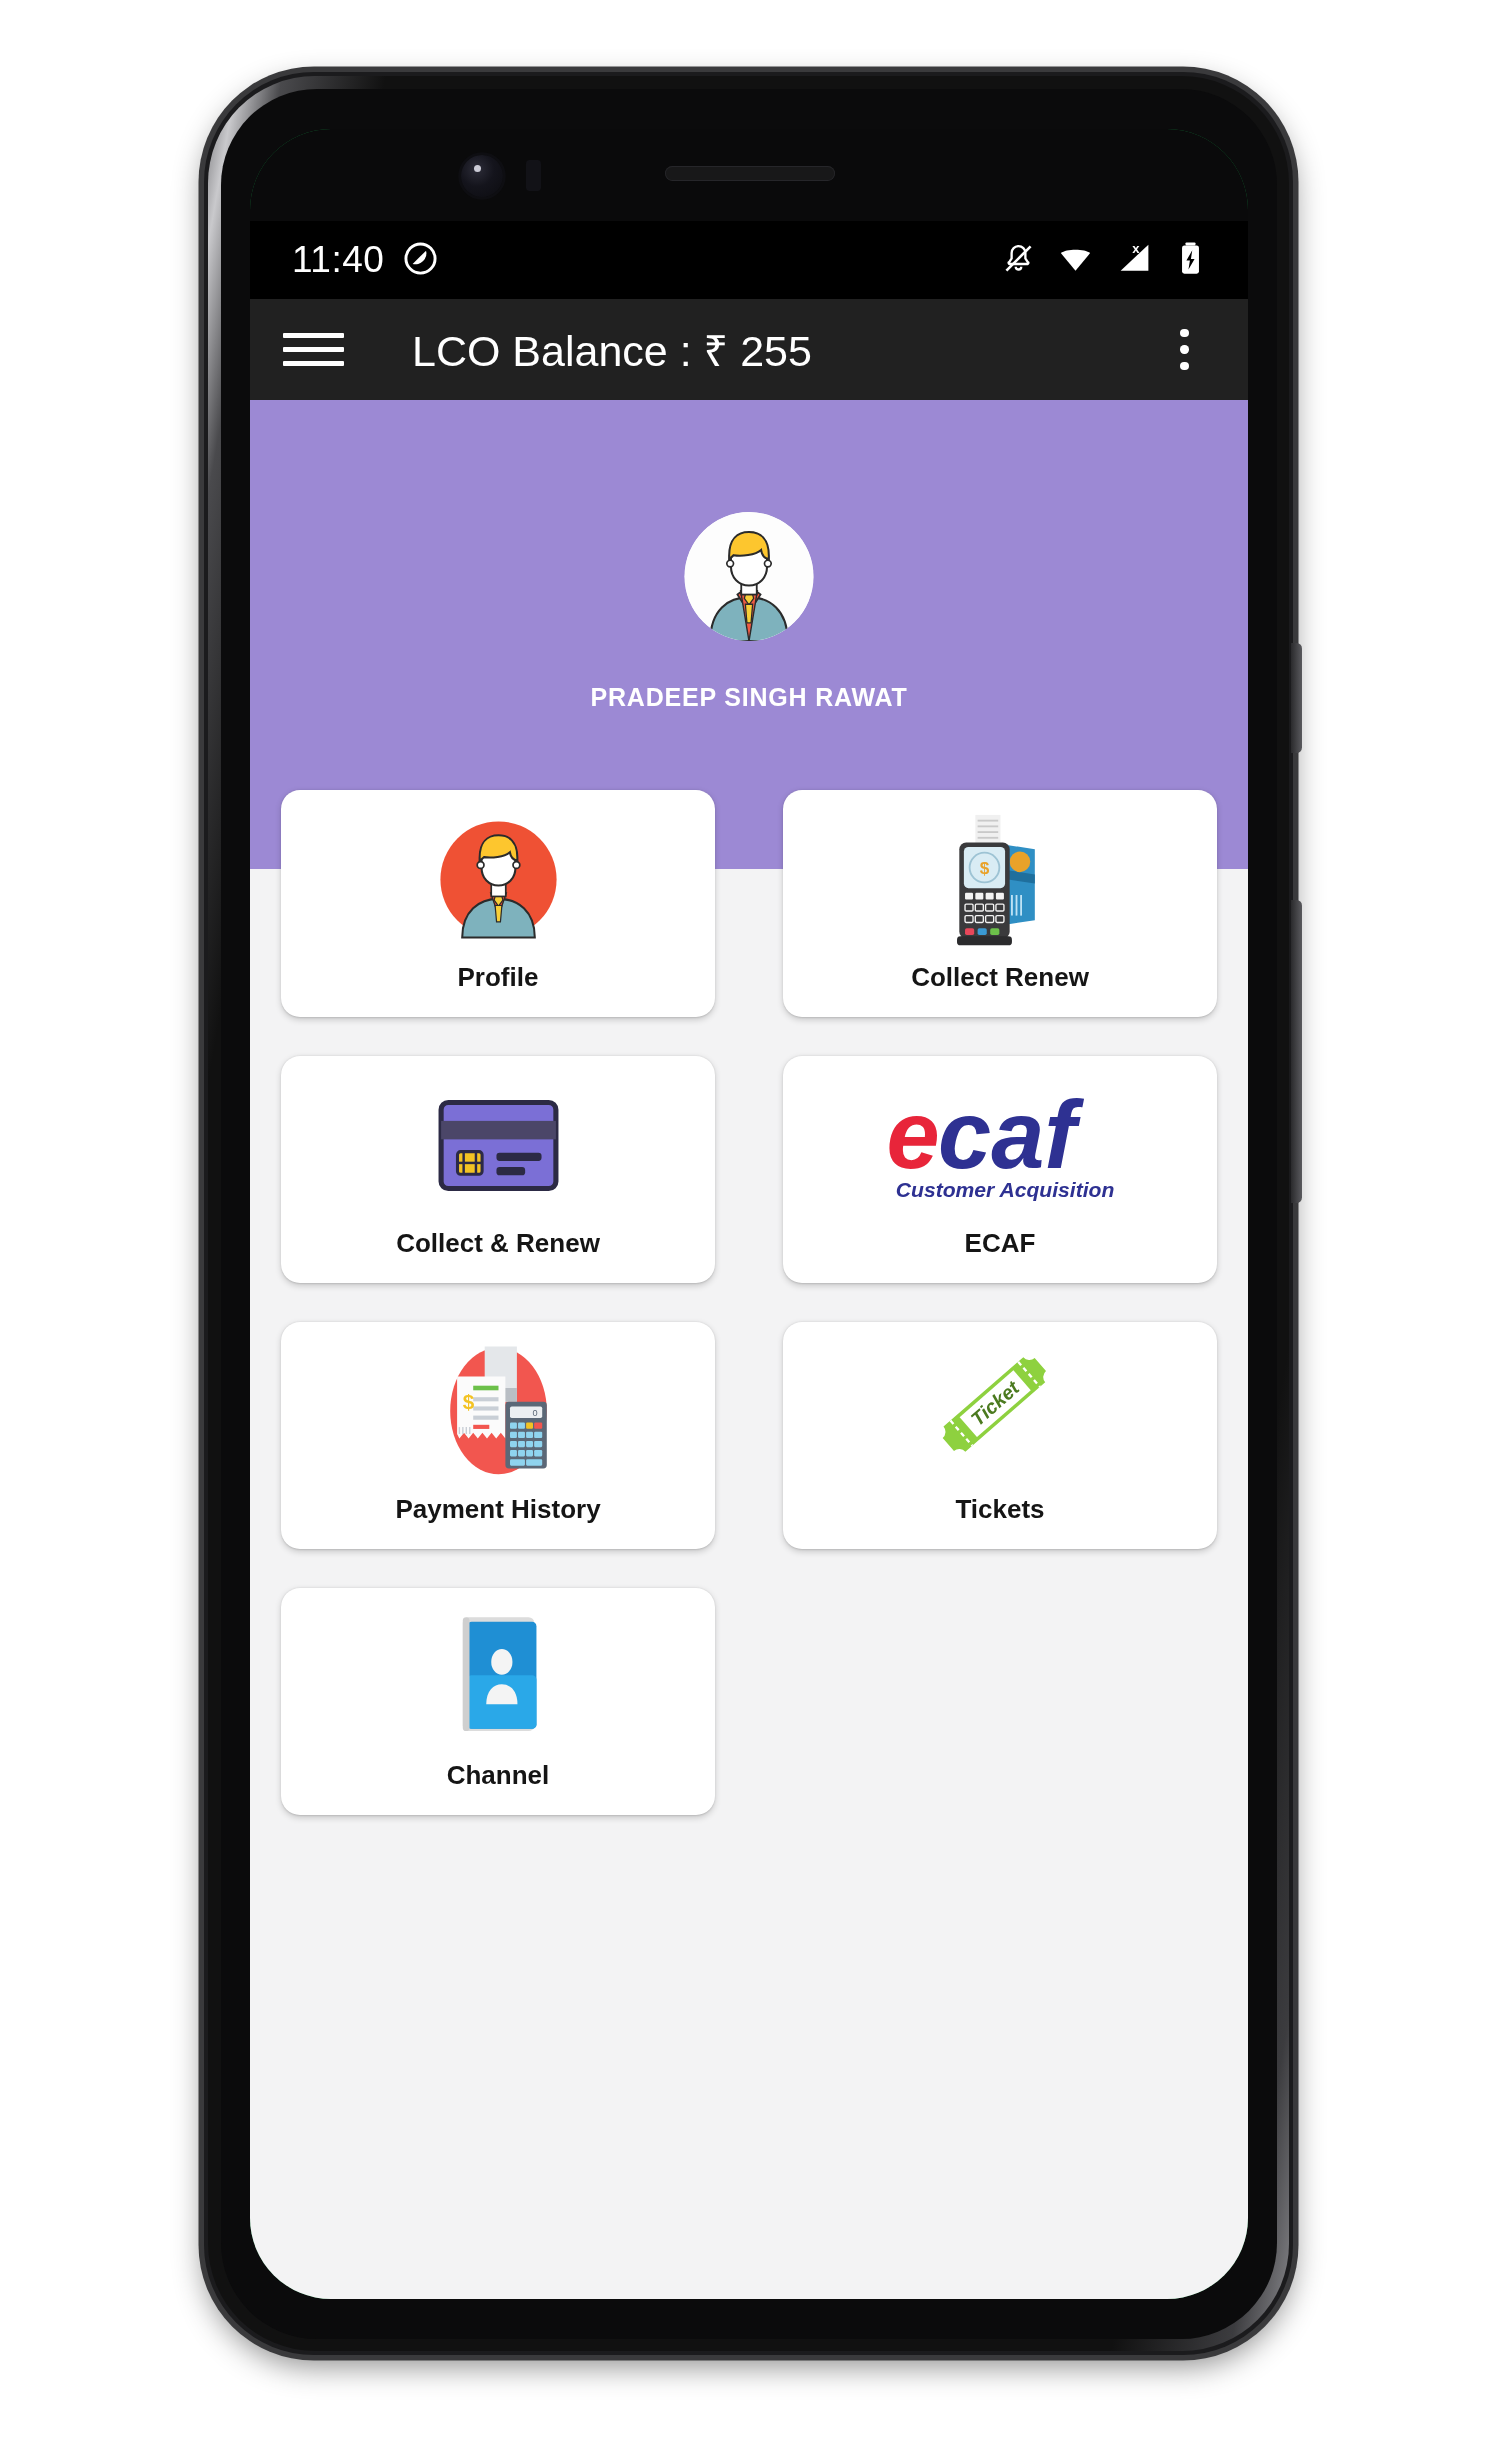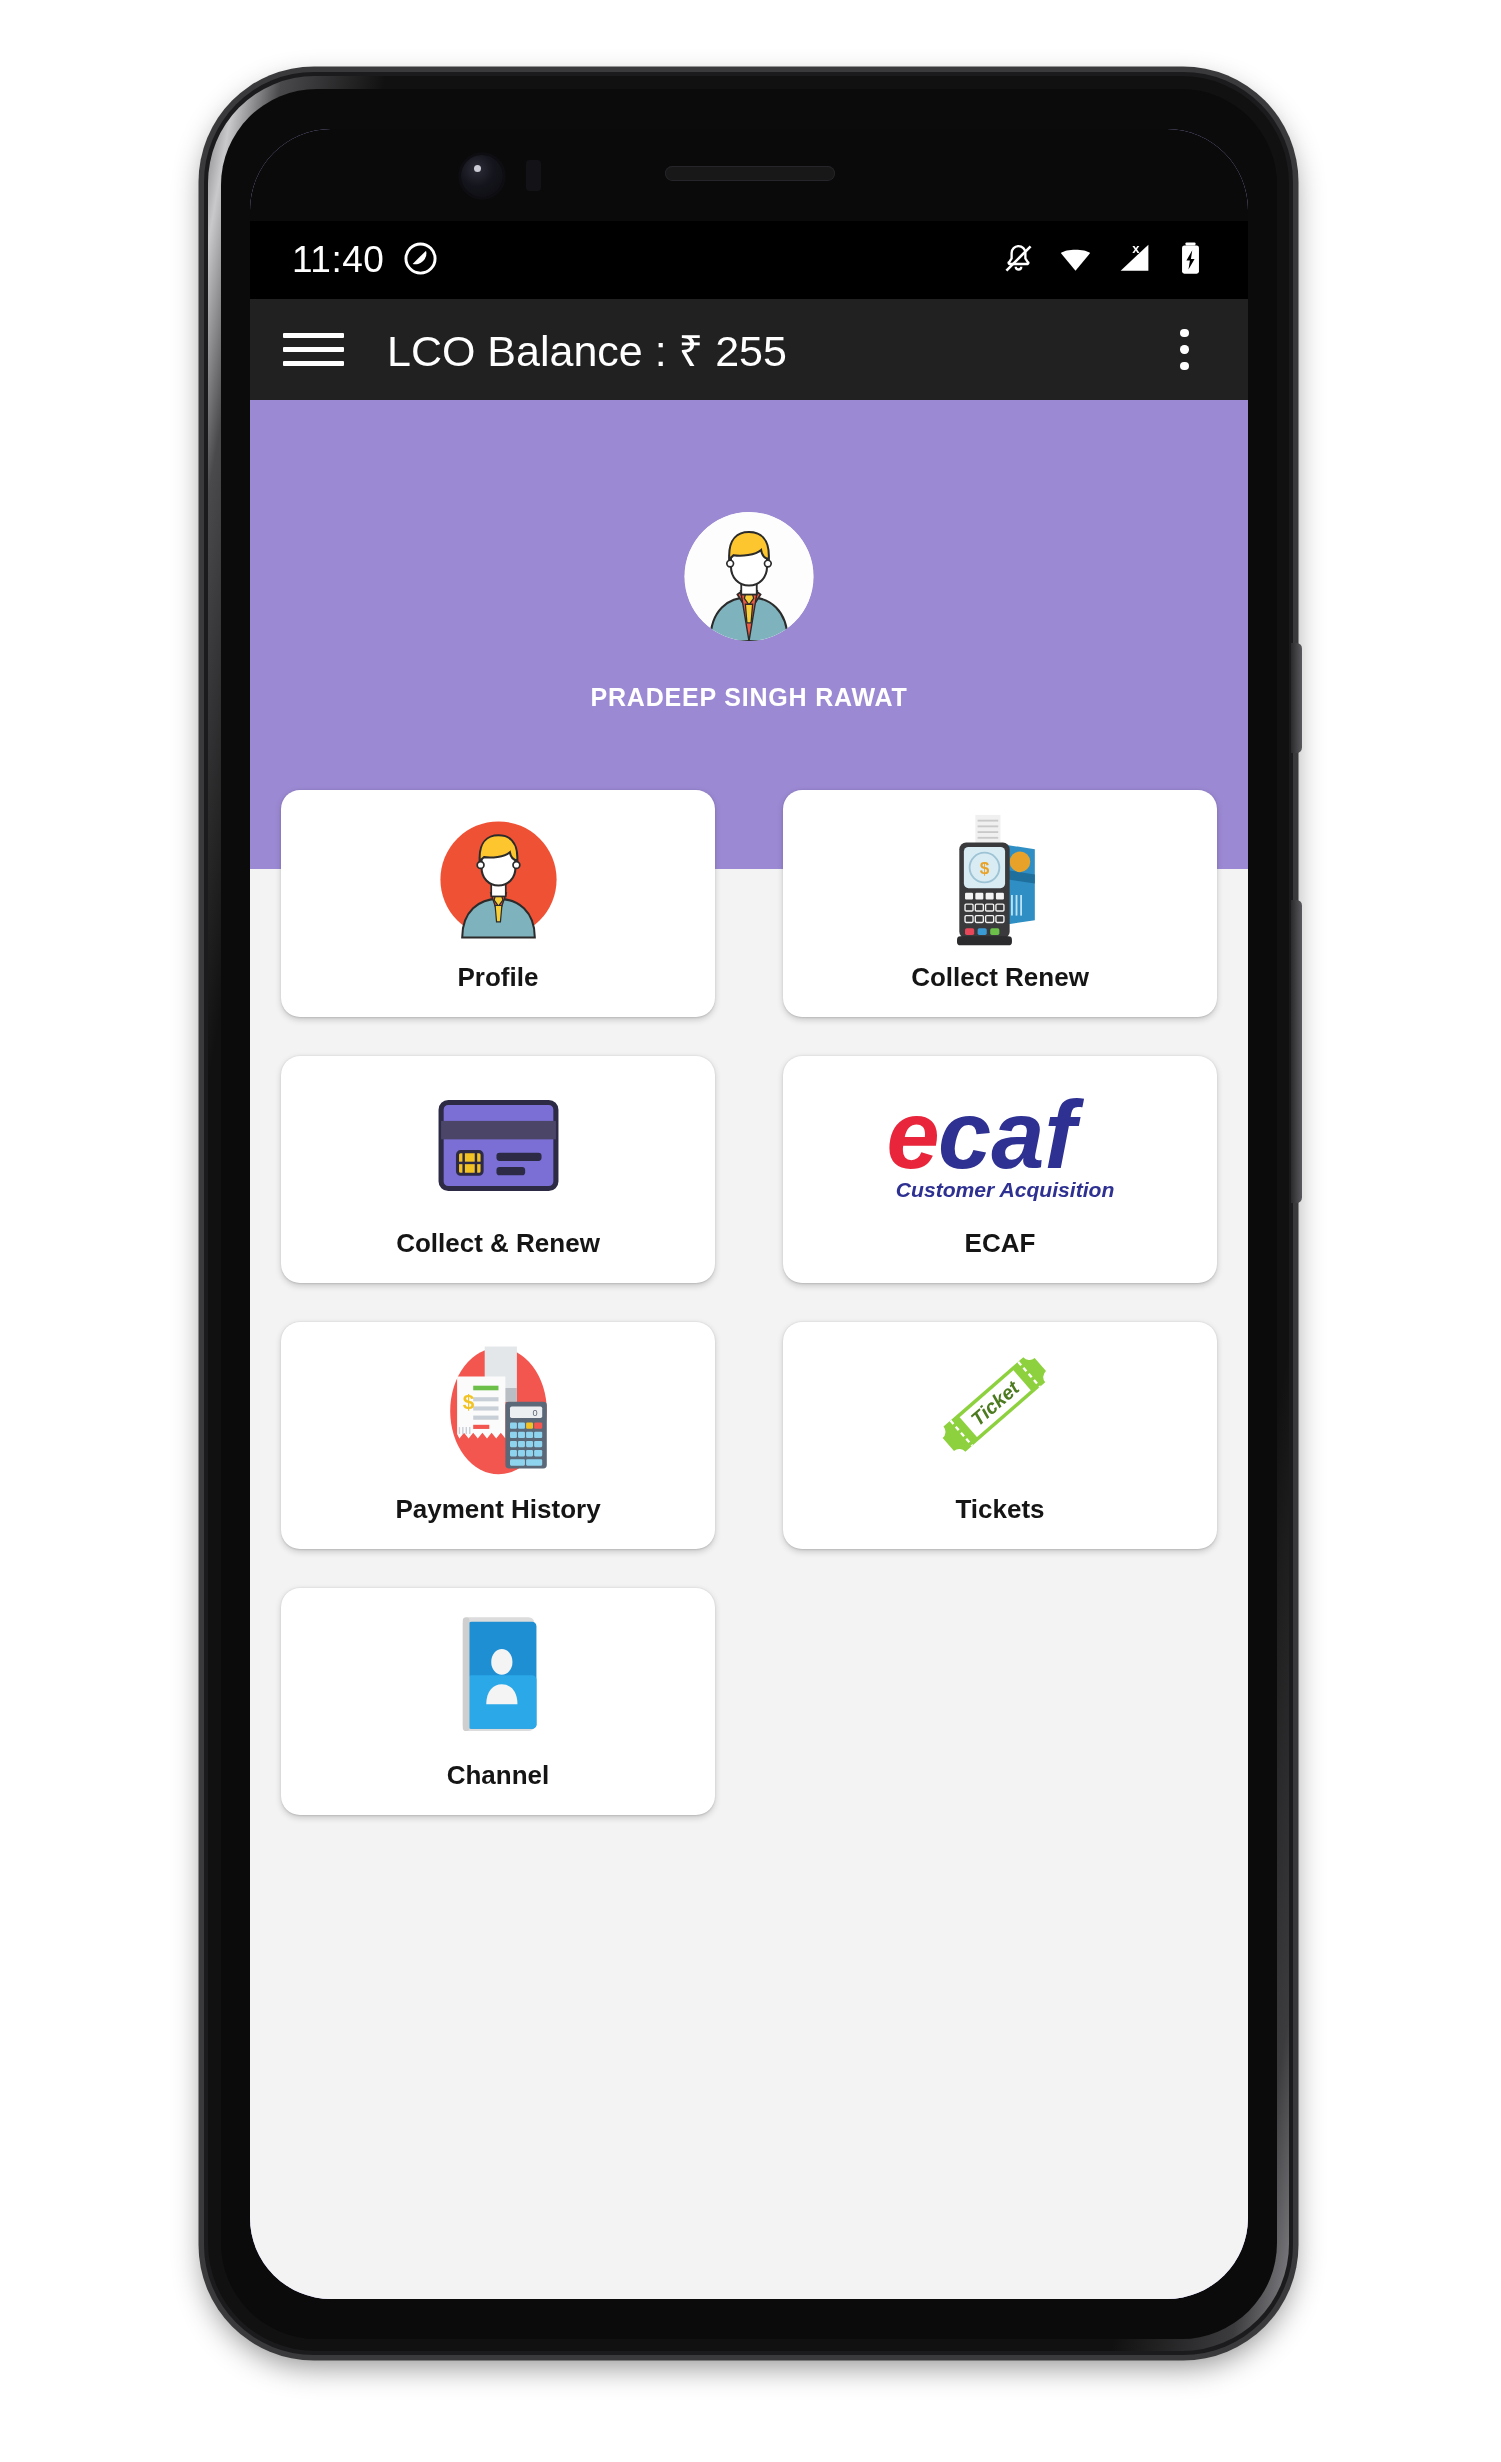--- a/index.html
+++ b/index.html
@@ -41,21 +41,21 @@
   #side-power { top: 643px; height: 110px; }
   #side-volume { top: 900px; height: 303px; }
 
   
   #screen {
     position: absolute;
     left: 250px; top: 129px;
     width: 998px; height: 2170px;
     border-radius: 81px;
     overflow: hidden;
-    background: #c4b5fd;
+    background: #15803d;
     z-index: 3;
   }
 
   
   #notch-area {
     position: relative;
     height: 92px;
     background: #0a0a0b;
   }
   #front-camera {
@@ -98,21 +98,21 @@
   #app-bar {
     height: 101px;
     background: #212121;
     display: flex; align-items: center;
     padding: 0 33px;
   }
   #hamburger-btn { width: 61px; height: 61px; display:flex; flex-direction: column; justify-content: center; gap: 8.3px; cursor: pointer; }
   #hamburger-btn span { display:block; height: 5.5px; background: #fff; border-radius: 0.9px; }
   #app-bar-title {
     color: #fff; font-size: 43px; font-weight: 400;
-    margin-left: 43px; white-space: nowrap;
+    margin-left: 68px; white-space: nowrap;
   }
   #overflow-btn { margin-left: auto; width: 61px; height: 61px; display:flex; flex-direction: column; align-items:center; justify-content: center; gap: 8.3px; cursor: pointer; }
   #overflow-btn i { width: 8.3px; height: 8.3px; border-radius: 50%; background: #fff; display:block; }
 
   
   #content {
     position: relative;
     height: 1899px;
     background: #f3f3f4;
   }

